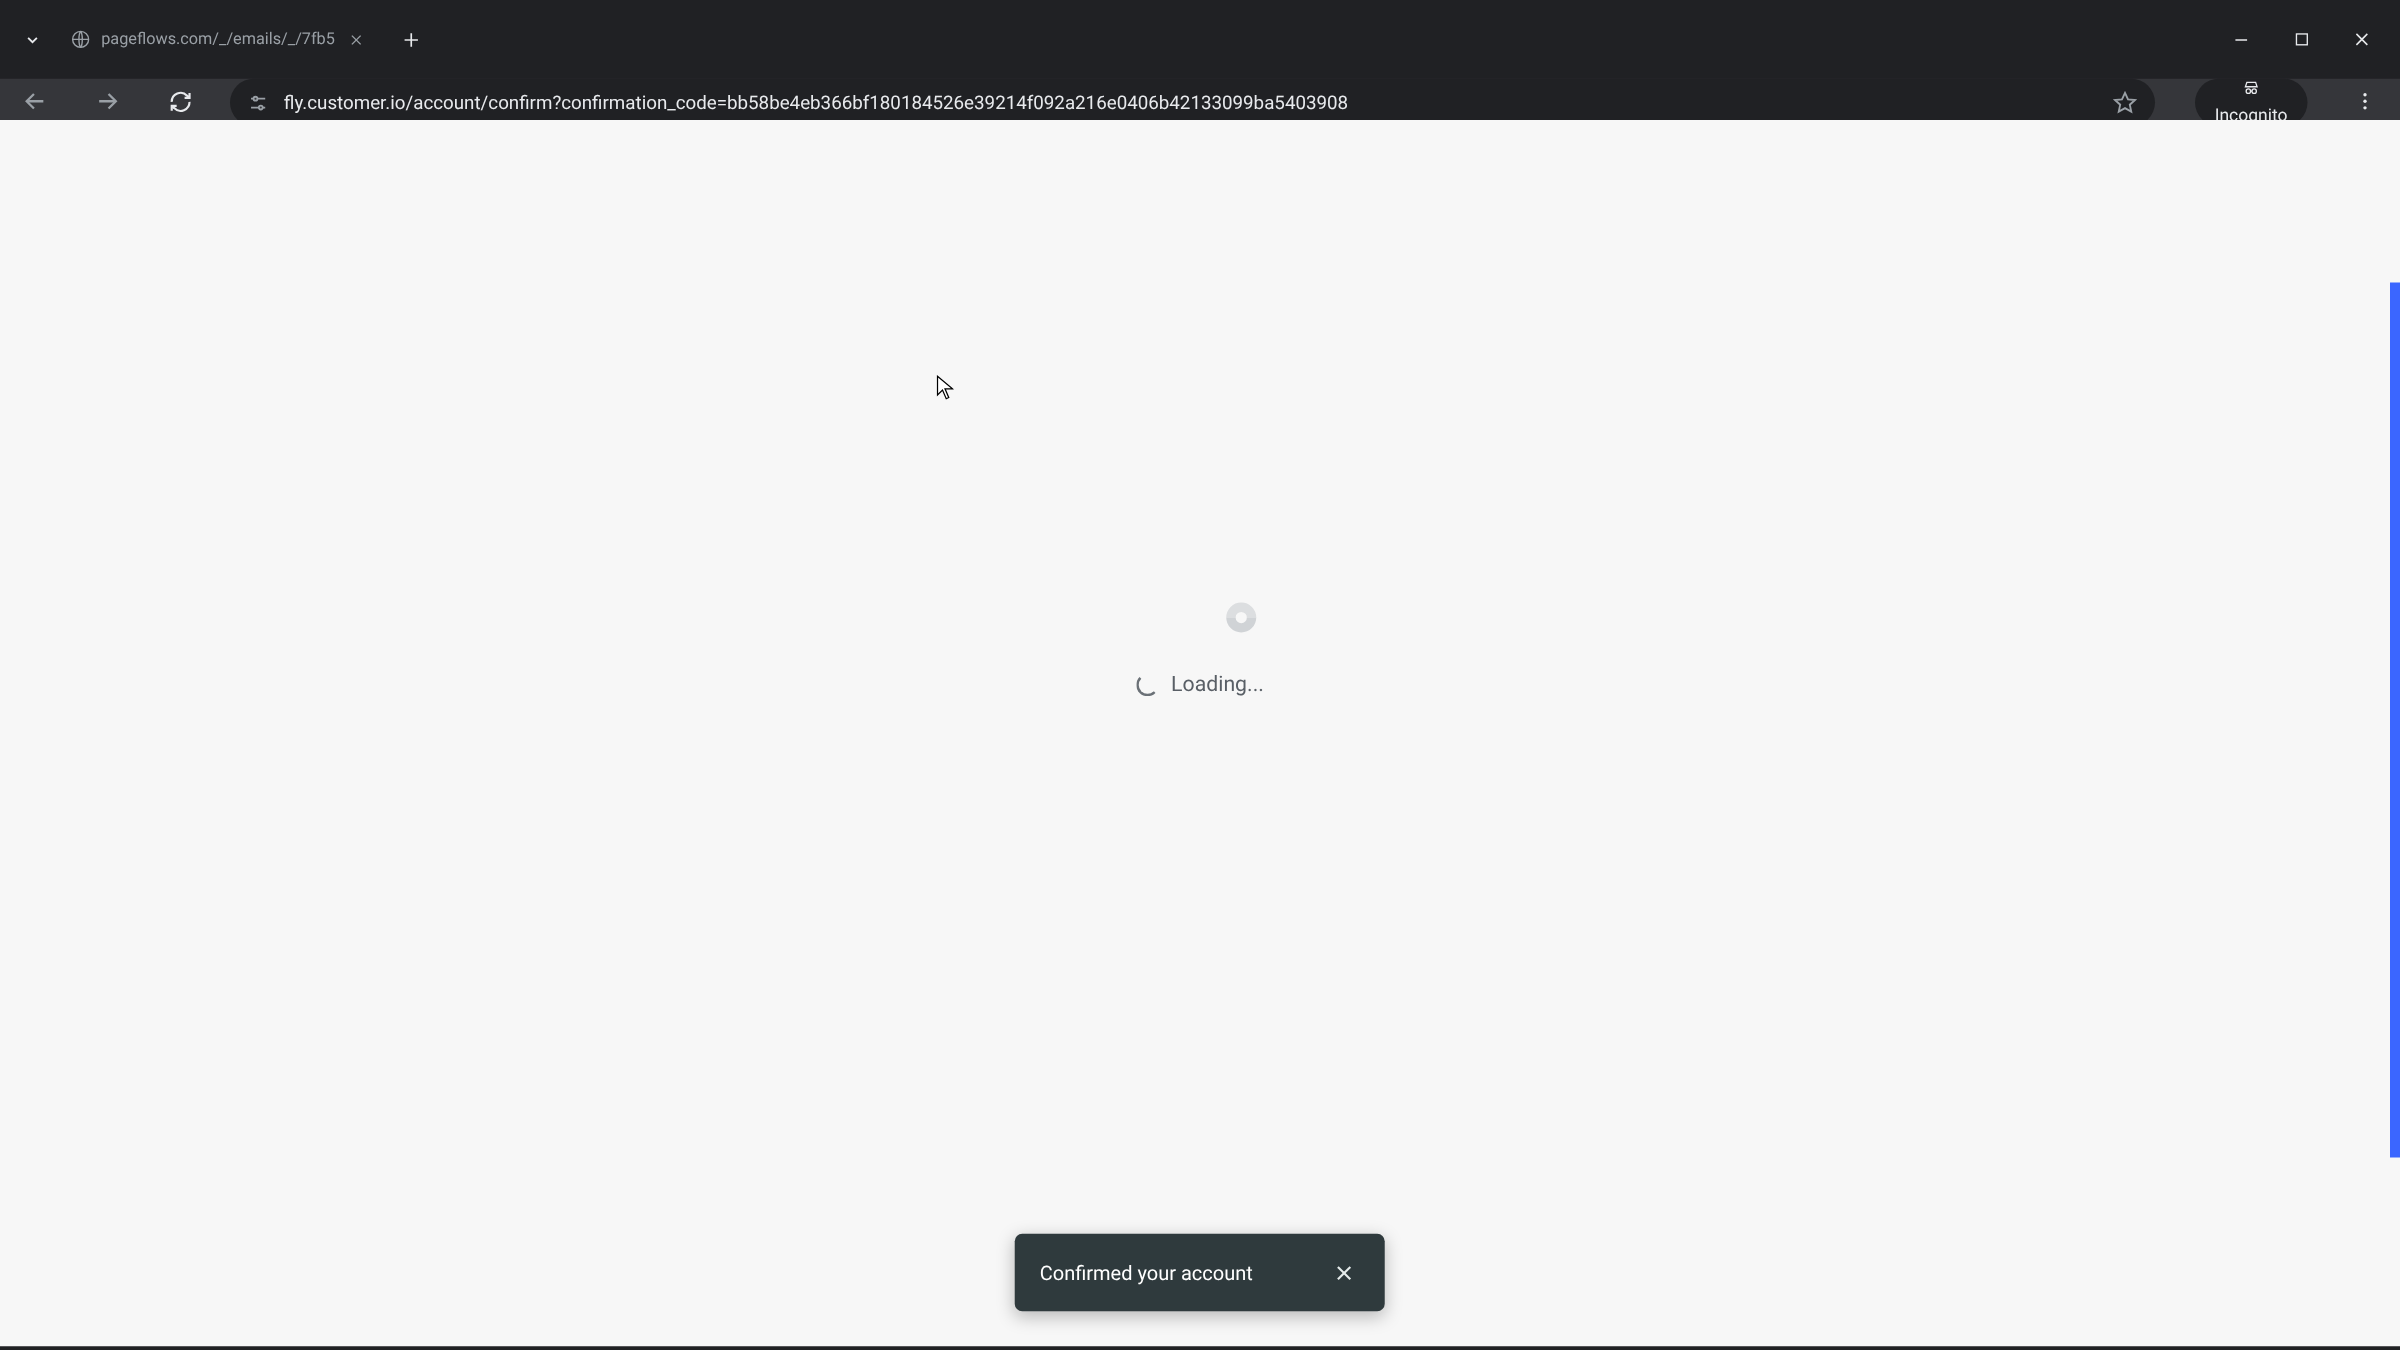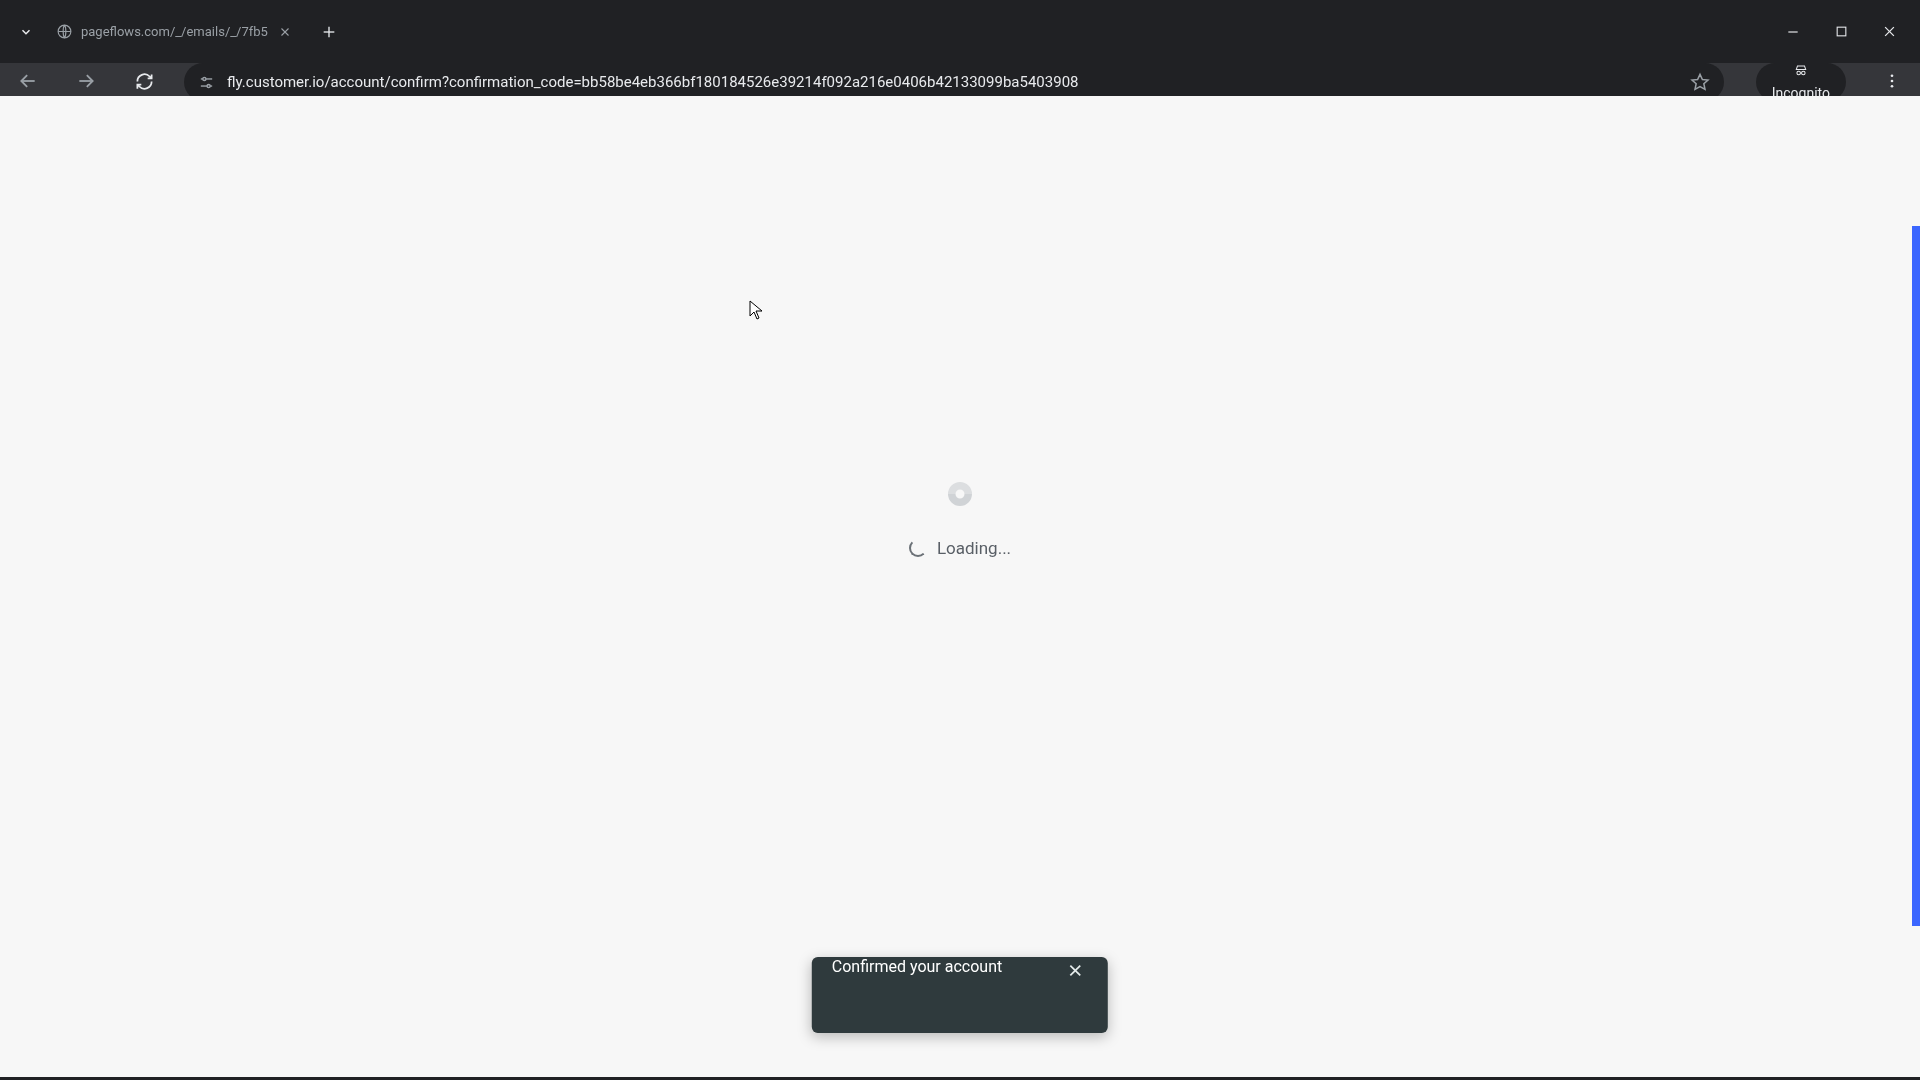--- a/index.html
+++ b/index.html
@@ -175,21 +175,21 @@
       right:0;
       top:130px;
       width:8px;
       height:700px;
       background:#3b66ff;
       border-radius:0;
     }
     .loader-block {
       display: flex;
       flex-direction: column;
-      align-items: center;
+      align-items: flex-end;
       gap: 26px;
       transform: translateY(-70px);
     }
     .brand-logo {
       width: 36px;
       height: 36px;
       color: #d0d3d6;
     }
     .loading-row {
       display: flex;
@@ -204,26 +204,27 @@
       border: 2px solid transparent;
       border-bottom-color: #6b7177;
       border-left-color: #6b7177;
       border-radius: 50%;
     }
     
     .toast {
       position: absolute;
       left: 50%;
       transform: translateX(-50%);
-      bottom: 44px;
+      bottom: 28px;
       background: #2f3a3d;
       color: #ffffff;
-      height: 76px;
+      height: 62px;
       padding: 0 20px;
       display: flex;
+      align-items: center;
       gap: 60px;
       border-radius: 6px;
       font-size: 16px;
       box-shadow: 0 4px 14px rgba(0,0,0,.25);
     }
     .toast-close {
       width: 26px;
       height: 26px;
       display: flex;
       align-items: center;

